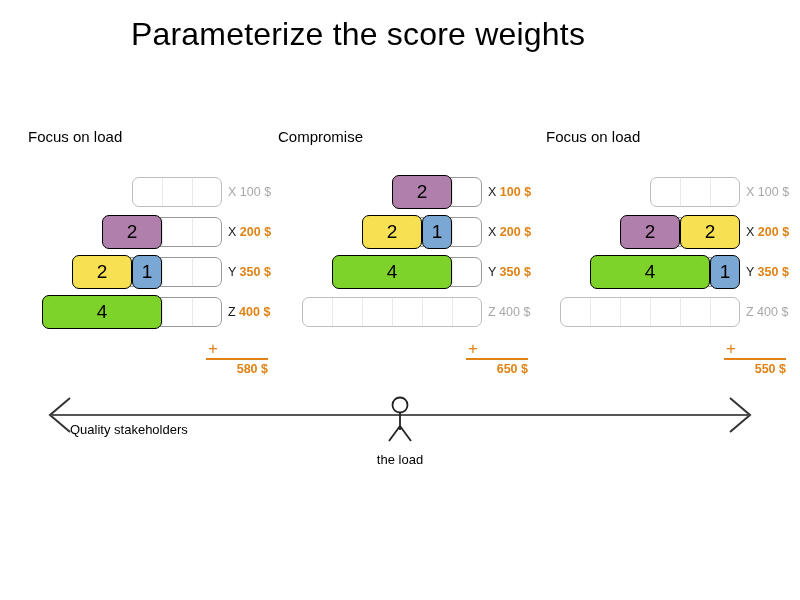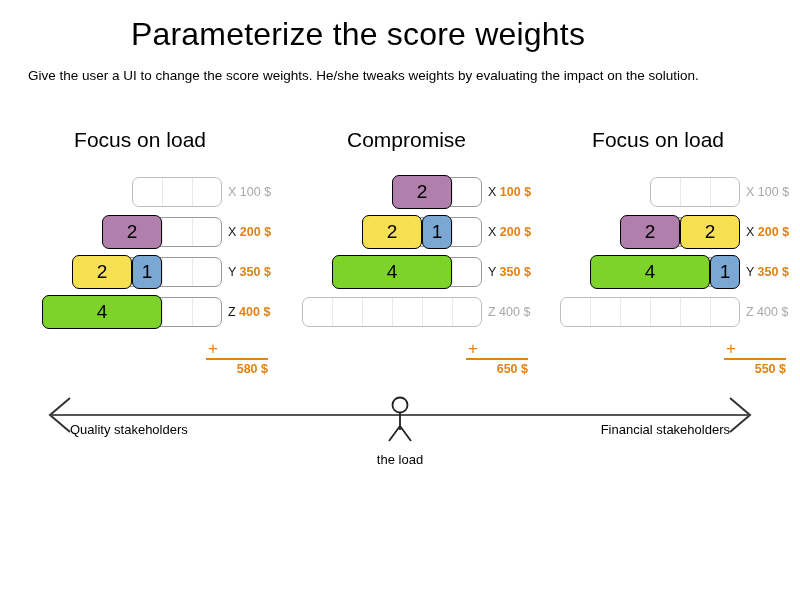--- a/index.html
+++ b/index.html
@@ -16,22 +16,22 @@
     font-size:32px;font-weight:400;color:#000;letter-spacing:.2px;
   }
   .subtitle{
     position:absolute;left:28px;top:68px;width:750px;
     font-size:13.5px;font-weight:400;color:#000;
   }
 
   
   .col{position:absolute;top:128px;}
   .col-title{
-    position:absolute;top:0;width:100%;text-align:right;
-    font-size:21px;color:#000;
+    position:absolute;top:0;width:100%;text-align:left;
+    font-size:15px;color:#000;
   }
 
   .rows{position:absolute;top:44px;left:16px;width:100%;}
   .row{position:relative;height:40px;}
 
   
   .track{
     position:absolute;top:5px;right:0;height:30px;
     box-sizing:border-box;
     border:1px solid #9a9a9a;border-radius:7px;
@@ -87,21 +87,20 @@
     position:absolute;left:0;top:58px;width:800px;text-align:center;
     font-size:13px;color:#000;line-height:19px;
   }
 </style>
 </head>
 <body>
 
 <div class="slide">
 
   <div class="title">Parameterize the score weights</div>
-  <div class="subtitle">Give the user a UI to change the score weights. He/she tweaks weights by evaluating the impact on the solution.</div>
 
   <div id="columns-host">
       <div class="col" style="left: 28px; width: 240px;">
         <div class="col-title" style="width: 178px;">Focus on load</div>
         <div class="rows">
           <div class="row">
             <div class="track empty" style="width: 90px; right: 62px;">
               <div class="cell" style="width: 30px;"></div>
               <div class="cell" style="width: 30px;"></div>
               <div class="cell" style="width: 30px;"></div>
@@ -263,19 +262,18 @@
       <polyline points="730,6 750,23 730,40" fill="none" stroke="#333" stroke-width="2"></polyline>
 
       <g>
         <circle cx="400" cy="13" r="7.5" fill="#ffffff" stroke="#222" stroke-width="1.8"></circle>
         <line x1="400" y1="20" x2="400" y2="38" stroke="#222" stroke-width="1.8"></line>
         <line x1="400" y1="34" x2="389" y2="49" stroke="#222" stroke-width="1.8"></line>
         <line x1="400" y1="34" x2="411" y2="49" stroke="#222" stroke-width="1.8"></line>
       </g>
     </svg>
     <div class="axis-label axis-left">Quality stakeholders</div>
-    <div class="axis-label axis-right">Financial stakeholders</div>
     <div class="user-cap">
       <div>the load</div>
     </div>
   </div>
 
 </div>
 
 </body></html>

